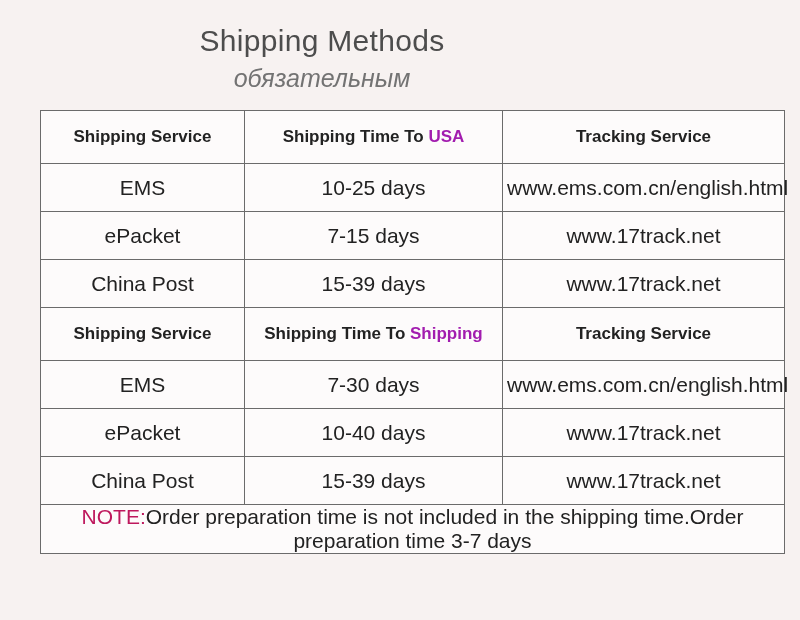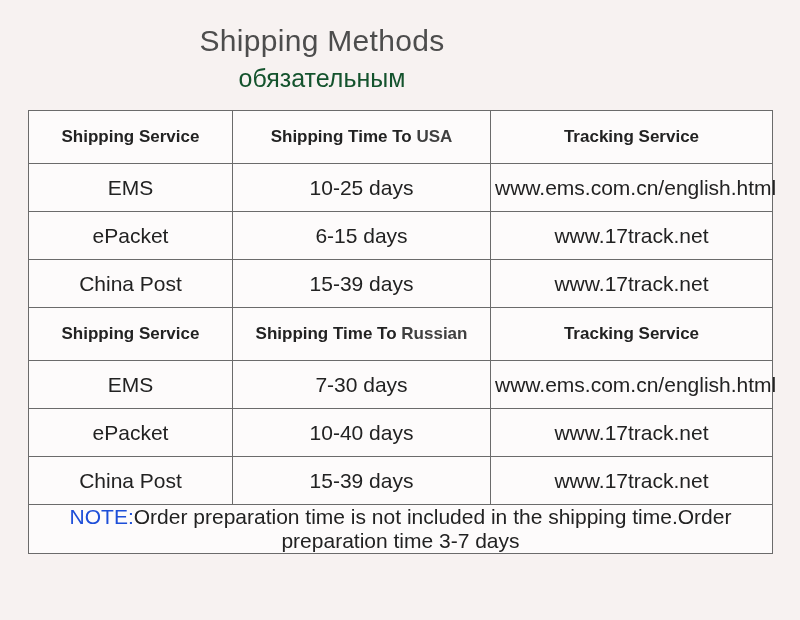--- a/index.html
+++ b/index.html
@@ -25,32 +25,34 @@
     padding-top: 22px;
   }
   .title-main {
     font-size: 30px;
     color: #4d4d4d;
     letter-spacing: 0.3px;
     line-height: 1.25;
   }
   .title-sub {
     font-size: 25px;
-    color: #14532d;
+    color: #737373;
     line-height: 1.3;
     margin-top: 2px;
+    font-style: italic;
   }
   .table-wrap {
     margin: 16px 28px 0 28px;
   }
   table.ship {
     border-collapse: collapse;
     width: 744px;
     table-layout: fixed;
     background: #fdfbfb;
+    margin-left: 12px;
   }
   table.ship td {
     border: 1px solid #6b6b6b;
     text-align: center;
     vertical-align: middle;
     font-size: 21px;
     color: #222;
     padding: 0 4px;
   }
   tr.header-row td {
@@ -58,31 +60,31 @@
     font-weight: bold;
     font-size: 17px;
   }
   tr.data-row td {
     height: 47px;
   }
   .col1 { width: 204px; }
   .col2 { width: 258px; }
   .col3 { width: 282px; }
   .hl {
-    color: #404040;
+    color: #a21caf;
   }
   .note-row td {
     height: 44px;
     text-align: left;
     padding-left: 14px;
     font-size: 15px;
     color: #222;
   }
   .note-label {
-    color: #1d4ed8;
+    color: #be185d;
   }
 </style>
 </head>
 <body>
 
 <div class="page">
 
   <div class="title-block">
     <div class="title-main">Shipping Methods</div>
     <div class="title-sub">обязательным</div>
@@ -104,33 +106,33 @@
         </tr>
 
         <tr class="data-row">
           <td>EMS</td>
           <td>10-25 days</td>
           <td>www.ems.com.cn/english.html</td>
         </tr>
 
         <tr class="data-row">
           <td>ePacket</td>
-          <td>6-15 days</td>
+          <td>7-15 days</td>
           <td>www.17track.net</td>
         </tr>
 
         <tr class="data-row">
           <td>China Post</td>
           <td>15-39 days</td>
           <td>www.17track.net</td>
         </tr>
 
         <tr class="header-row">
           <td>Shipping Service</td>
-          <td><span>Shipping Time To </span><span class="hl">Russian</span></td>
+          <td><span>Shipping Time To </span><span class="hl">Shipping</span></td>
           <td>Tracking Service</td>
         </tr>
 
         <tr class="data-row">
           <td>EMS</td>
           <td>7-30 days</td>
           <td>www.ems.com.cn/english.html</td>
         </tr>
 
         <tr class="data-row">

